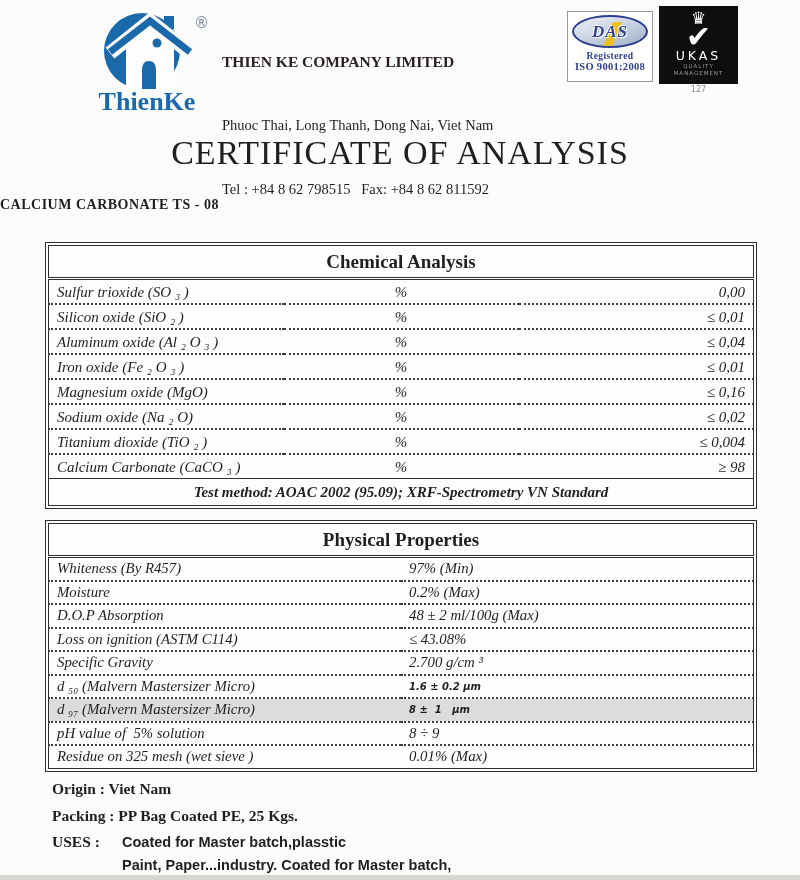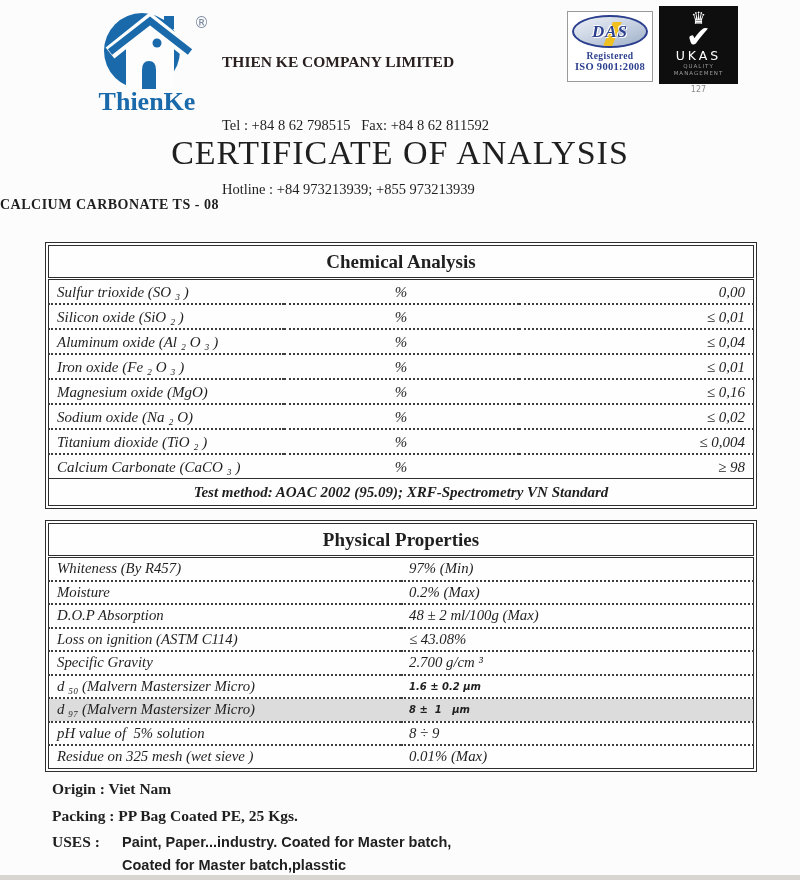--- a/index.html
+++ b/index.html
@@ -87,20 +87,21 @@
       <path d="M28,46 L68,15 L108,46" fill="none" stroke="#1a6aab" stroke-width="7"></path>
       <circle cx="75" cy="37" r="4.5" fill="#1a6aab"></circle>
       <path d="M60,83 L60,64 Q60,55 67,55 Q74,55 74,64 L74,83 Z" fill="#1a6aab"></path>
     </svg>
     <span class="reg">®</span>
     <div class="logo-word">ThienKe</div>
   </div>
 
   <div class="company-info">
     <div class="company-name">THIEN KE COMPANY LIMITED</div>
+    <div>Phuoc Thai, Long Thanh, Dong Nai, Viet Nam</div>
     <div>Tel : +84 8 62 798515   Fax: +84 8 62 811592</div>
     <div>Hotline : +84 973213939; +855 973213939</div>
     <div class="email-line"><span>Email : </span><a class="email" href="#">thienkeinfo@yahoo.com</a><span class="weblabel">Website: </span><a class="site" href="#">www.thienke.vn</a></div>
   </div>
 
   <div class="das-badge">
     <div class="das-oval">
       <div class="das-slash"></div>
       <span>DAS</span>
     </div>
@@ -226,20 +227,20 @@
         </tbody>
     </table>
   </div>
 
   <div class="footer-info">
     <div class="fi-line">Origin : Viet Nam</div>
     <div class="fi-line">Packing : PP Bag Coated PE, 25 Kgs.</div>
     <div class="uses-row">
       <div class="uses-label">USES :</div>
       <div class="uses-text">
+        <div>Coated for Master batch,plasstic</div>
         <div>Paint, Paper...industry. Coated for Master batch,</div>
-        <div>Coated for Master batch,plasstic</div>
       </div>
     </div>
   </div>
 
   <div class="bottom-edge"></div>
 </div>
 
 </body></html>

